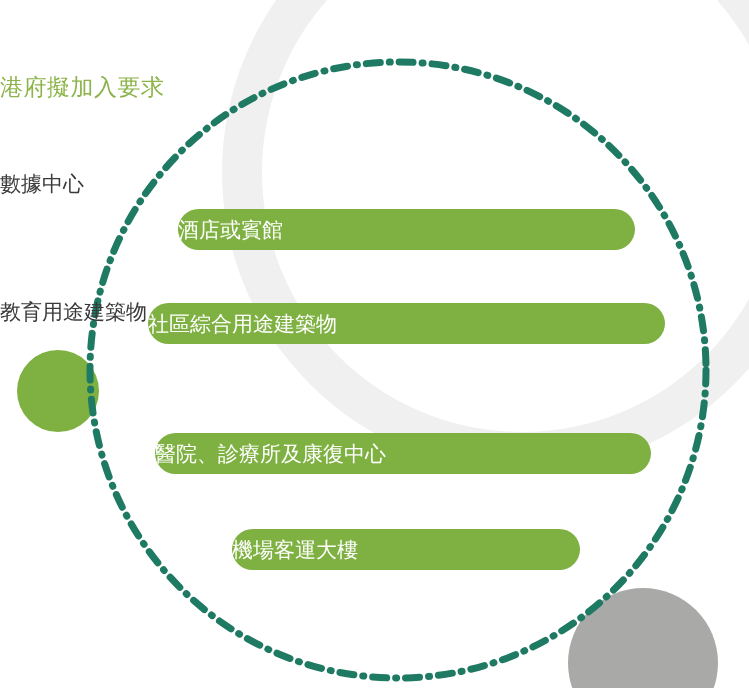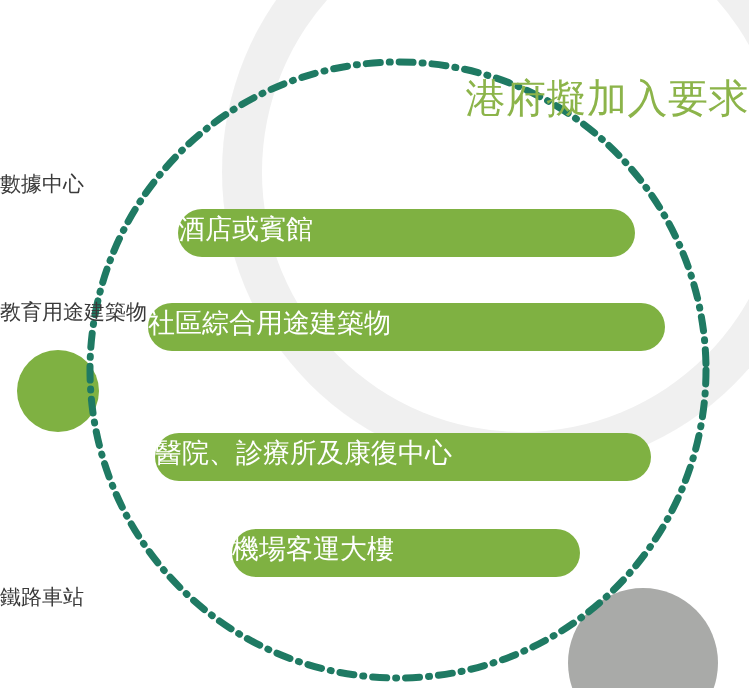--- a/index.html
+++ b/index.html
@@ -61,23 +61,23 @@
     top: 0;
     width: 749px;
     height: 688px;
   }
 
   .title-block {
     position: absolute;
     left: 0;
     top: 72px;
     width: 749px;
-    text-align: right;
+    text-align: left;
     color: #8cb44a;
-    font-size: 40px;
+    font-size: 23px;
     line-height: 1.32;
     font-weight: 400;
     letter-spacing: 0.5px;
   }
   .title-line { display: block; white-space: nowrap; }
 
   .row {
     position: absolute;
     text-align: left;
     box-sizing: border-box;
@@ -90,23 +90,23 @@
     width: 749px;
   }
   .row-plain.wrap {
     left: 110px;
     width: 529px;
   }
   .row-pill {
     background: #7fb142;
     border-radius: 999px;
     color: #ffffff;
-    font-size: 27px;
+    font-size: 21px;
     line-height: 41px;
-    height: 48px;
+    height: 41px;
     white-space: nowrap;
   }
 </style>
 </head>
 <body>
 
 <div id="stage">
 
   <div class="bg-ring" style="left:222px; top:-128px; width:600px; height:600px;"></div>
   <div class="bg-ring-inner-mask" style="left:262px; top:-88px; width:520px; height:520px;"></div>
@@ -134,16 +134,15 @@
     <div class="row row-plain" style="top:262px;margin-top:36px;">教育用途建築物</div>
 
     <div class="row row-pill" style="left:148px; top:303px; width:517px;">社區綜合用途建築物</div>
 
 
     <div class="row row-pill" style="left:155px; top:433px; width:496px;">醫院、診療所及康復中心</div>
 
 
     <div class="row row-pill" style="left:232px; top:529px; width:348px;">機場客運大樓</div>
 
-    <div class="row row-plain" style="top:583px;">鐵路車站</div>
 
   </div>
 </div>
 
 </body></html>

